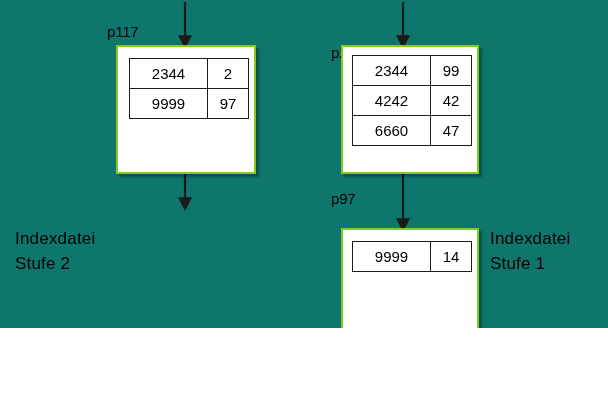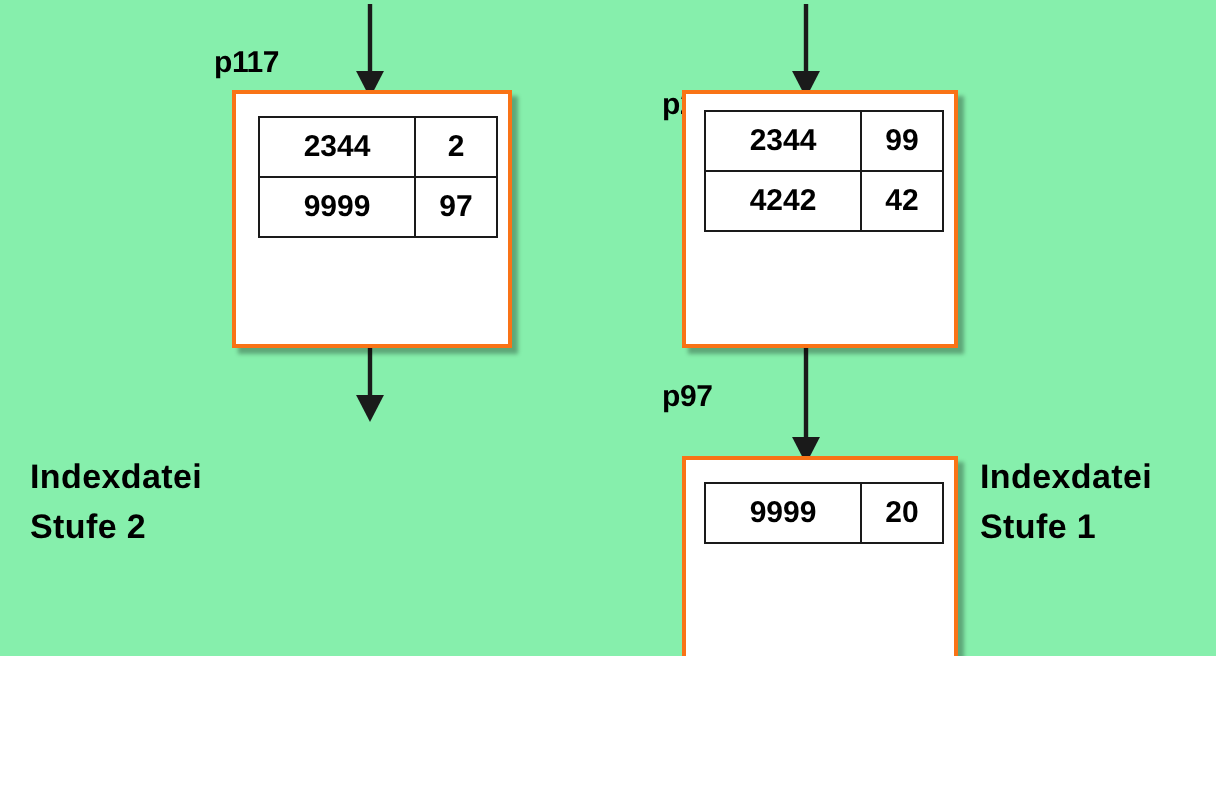--- a/index.html
+++ b/index.html
@@ -4,37 +4,36 @@
 <style>
   html, body {
     margin: 0;
     padding: 0;
     background: #ffffff;
   }
   #stage {
     position: relative;
     width: 608px;
     height: 328px;
-    background: #86efac;
+    background: #0f766e;
     overflow: hidden;
     font-family: "Liberation Sans", sans-serif;
-    font-weight: bold;
   }
   svg.diagram {
     position: absolute;
     left: 0;
     top: 0;
     width: 608px;
     height: 400px;
   }
   
   .page-box {
     position: absolute;
     background: #ffffff;
-    border: 2px solid #f97316;
+    border: 2px solid #84cc16;
     box-shadow: 3px 3px 2px rgba(0,0,0,0.30);
     box-sizing: border-box;
   }
   
   .kv-table {
     position: absolute;
     border-collapse: collapse;
     background: #ffffff;
   }
   .kv-table td {
@@ -118,32 +117,36 @@
     <table class="kv-table" style="left:9px; top:8px;">
       <tbody>
         <tr>
           <td class="key-cell">2344</td>
           <td class="ptr-cell">99</td>
         </tr>
         <tr>
           <td class="key-cell">4242</td>
           <td class="ptr-cell">42</td>
         </tr>
+        <tr>
+          <td class="key-cell">6660</td>
+          <td class="ptr-cell">47</td>
+        </tr>
       </tbody>
     </table>
   </div>
 
   <div class="node-label" style="left:331px; top:190px;">p97</div>
 
   <div class="page-box" style="left:341px; top:228px; width:138px; height:124px;">
     <table class="kv-table" style="left:9px; top:11px;">
       <tbody>
         <tr>
           <td class="key-cell">9999</td>
-          <td class="ptr-cell">20</td>
+          <td class="ptr-cell">14</td>
         </tr>
       </tbody>
     </table>
   </div>
 
   <div class="caption" style="left:15px; top:198px; width:130px;">
     <div>Indexdatei</div>
     <div>Stufe 2</div>
   </div>
 

